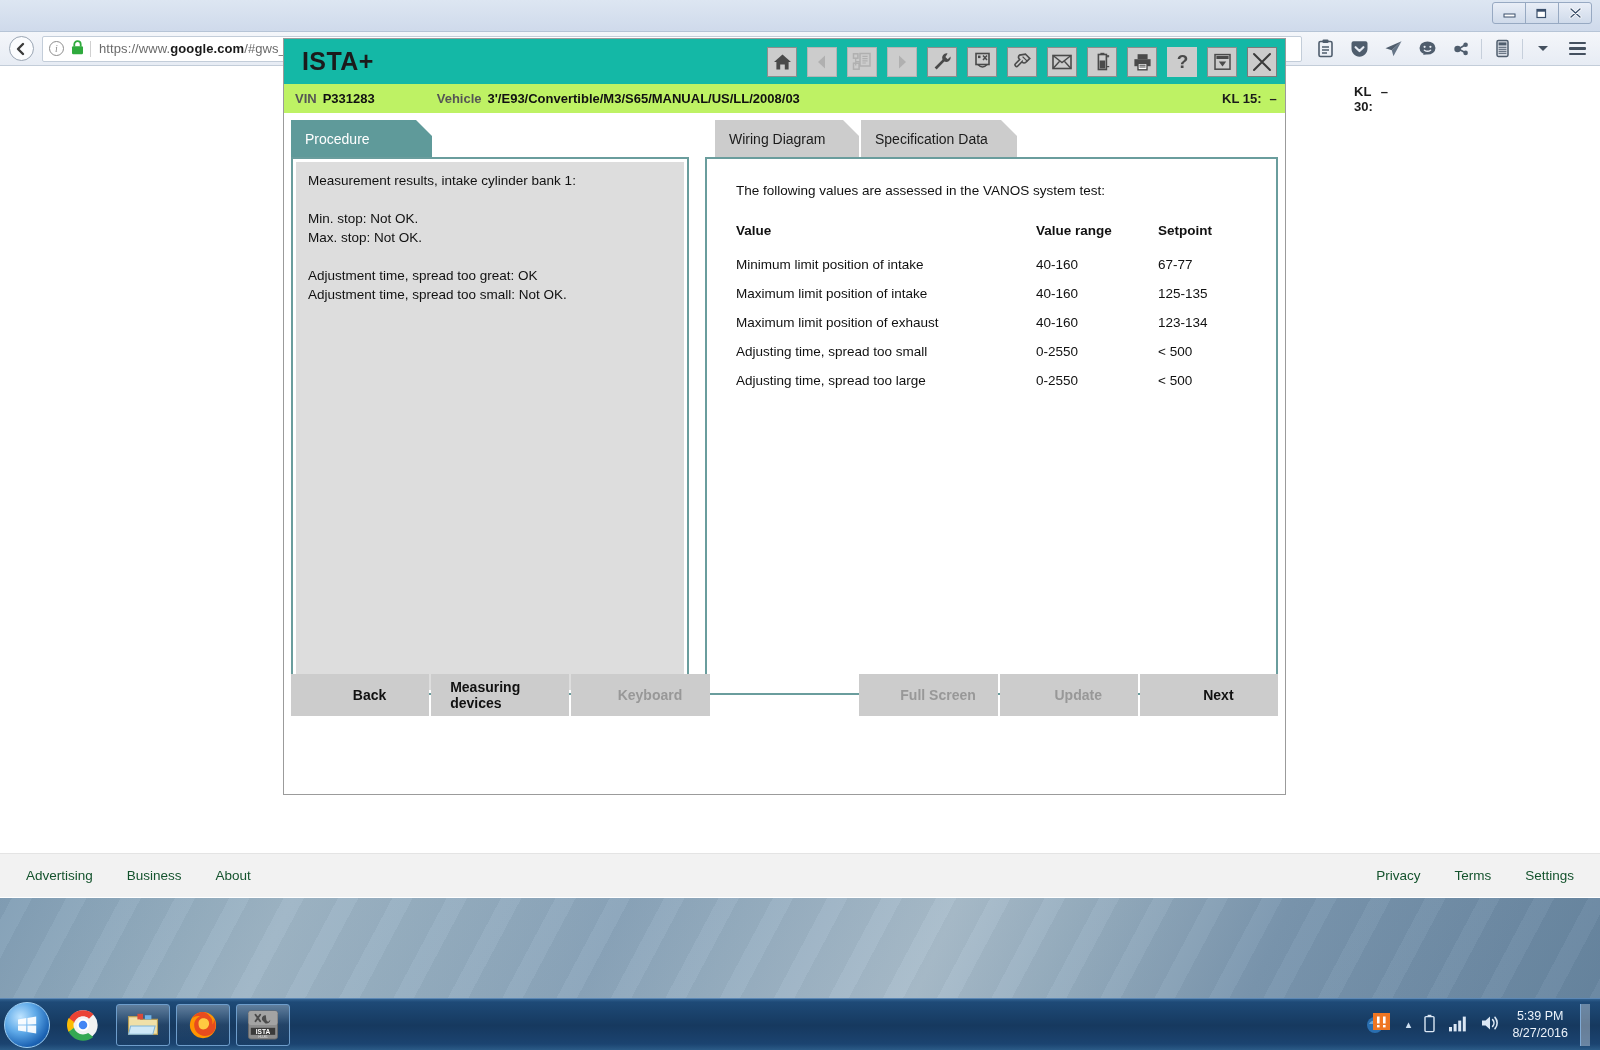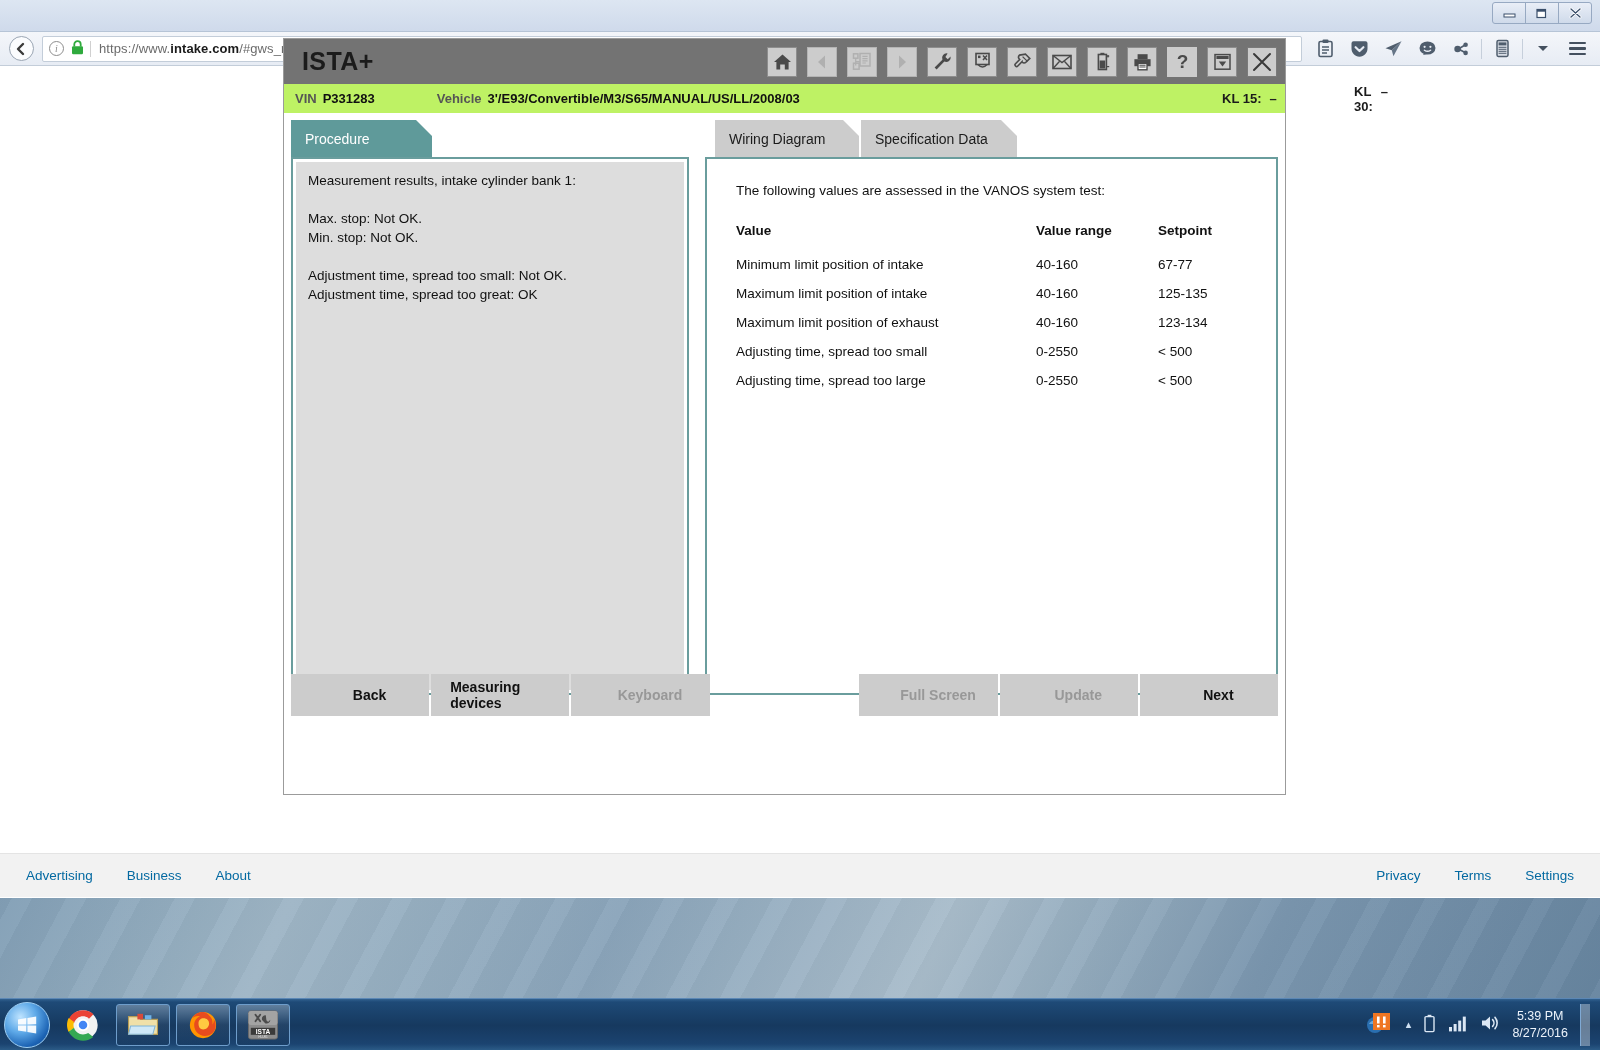--- a/index.html
+++ b/index.html
@@ -130,34 +130,34 @@
     display:flex;align-items:center;justify-content:center;color:#fff;font-size:14px;
   }
   .g-avatar{
     width:34px;height:34px;border-radius:50%;background:#0b5c40;color:#fff;
     display:flex;align-items:center;justify-content:center;font-size:17px;
   }
   .g-footer {
     position:absolute; left:0; right:0; bottom:0; height: 44px;
     background:#f2f2f2; border-top:1px solid #e4e4e4;
     display:flex; align-items:center; justify-content:space-between;
-    padding: 4px 26px; font-size: 13.5px; color:#0369a1;
+    padding: 4px 26px; font-size: 13.5px; color:#14532d;
   }
   .g-footer .grp { display:flex; gap: 34px; }
 
   
   .ista {
     position:absolute; left: 283px; top: 38px;
     width: 1003px; height: 757px;
     background:#fff;
     border: 1px solid #9b9b9b;
     z-index: 20;
   }
   .ista-titlebar {
-    height: 45px; background:#737373;
+    height: 45px; background:#14b8a6;
     display:flex; align-items:center; justify-content:space-between;
     padding-left: 18px;
   }
   .ista-logo { font-size: 25px; font-weight:700; color:#1b1b1b; letter-spacing:.4px; }
   .ista-toolbar { display:flex; align-items:center; gap: 10px; padding-right: 8px;}
   .tbtn {
     width: 30px; height: 30px;
     border: 1px solid #8d8d8d;
     background: #cccccc;
     display:flex; align-items:center; justify-content:center;
@@ -321,21 +321,21 @@
     </div>
     <div class="urlbar">
       <span class="infoicon">i</span>
       <span class="lockicon">
         <svg width="13" height="15" viewBox="0 0 13 15">
           <path d="M3.3 6.5 V4.3 a3.2 3.2 0 0 1 6.4 0 V6.5" stroke="#2faa3d" stroke-width="1.8" fill="none"></path>
           <rect x="1" y="6.3" width="11" height="8" rx="1.2" fill="#2faa3d"></rect>
         </svg>
       </span>
       <span class="urlsep"></span>
-      <span class="urltext"><span>https://www.</span><b>intake.com</b><span>/#gws_rd=ss</span></span>
+      <span class="urltext"><span>https://www.</span><b>google.com</b><span>/#gws_rd=ss</span></span>
     </div>
     <div class="tb-icons">
       <div class="tbi">
         <svg width="17" height="19" viewBox="0 0 17 19">
             <rect x="2" y="2.5" width="13" height="15" rx="1.5" fill="none" stroke="#4f5d6d" stroke-width="1.6"></rect>
             <rect x="5.5" y="0.6" width="6" height="3.4" rx="1" fill="#4f5d6d"></rect>
             <path d="M5 8h7M5 11h7M5 14h5" stroke="#4f5d6d" stroke-width="1.4"></path>
           </svg>
       </div>
       <div class="tbi">
@@ -538,25 +538,25 @@
         <span>Specification Data</span>
       </div>
     </div>
 
     <div class="panes">
 
       <div class="pane-left">
         <div class="pane-left-inner">
           <div>Measurement results, intake cylinder bank 1:</div>
           <div class="blank-line"></div>
+          <div>Min. stop: Not OK.</div>
           <div>Max. stop: Not OK.</div>
-          <div>Min. stop: Not OK.</div>
           <div class="blank-line"></div>
+          <div>Adjustment time, spread too great: OK</div>
           <div>Adjustment time, spread too small: Not OK.</div>
-          <div>Adjustment time, spread too great: OK</div>
         </div>
       </div>
 
       <div class="pane-right">
         <div class="intro">The following values are assessed in the VANOS system test:</div>
         <table class="spectable">
           <thead>
             <tr>
               <th class="c1">Value</th>
               <th class="c2">Value range</th>

